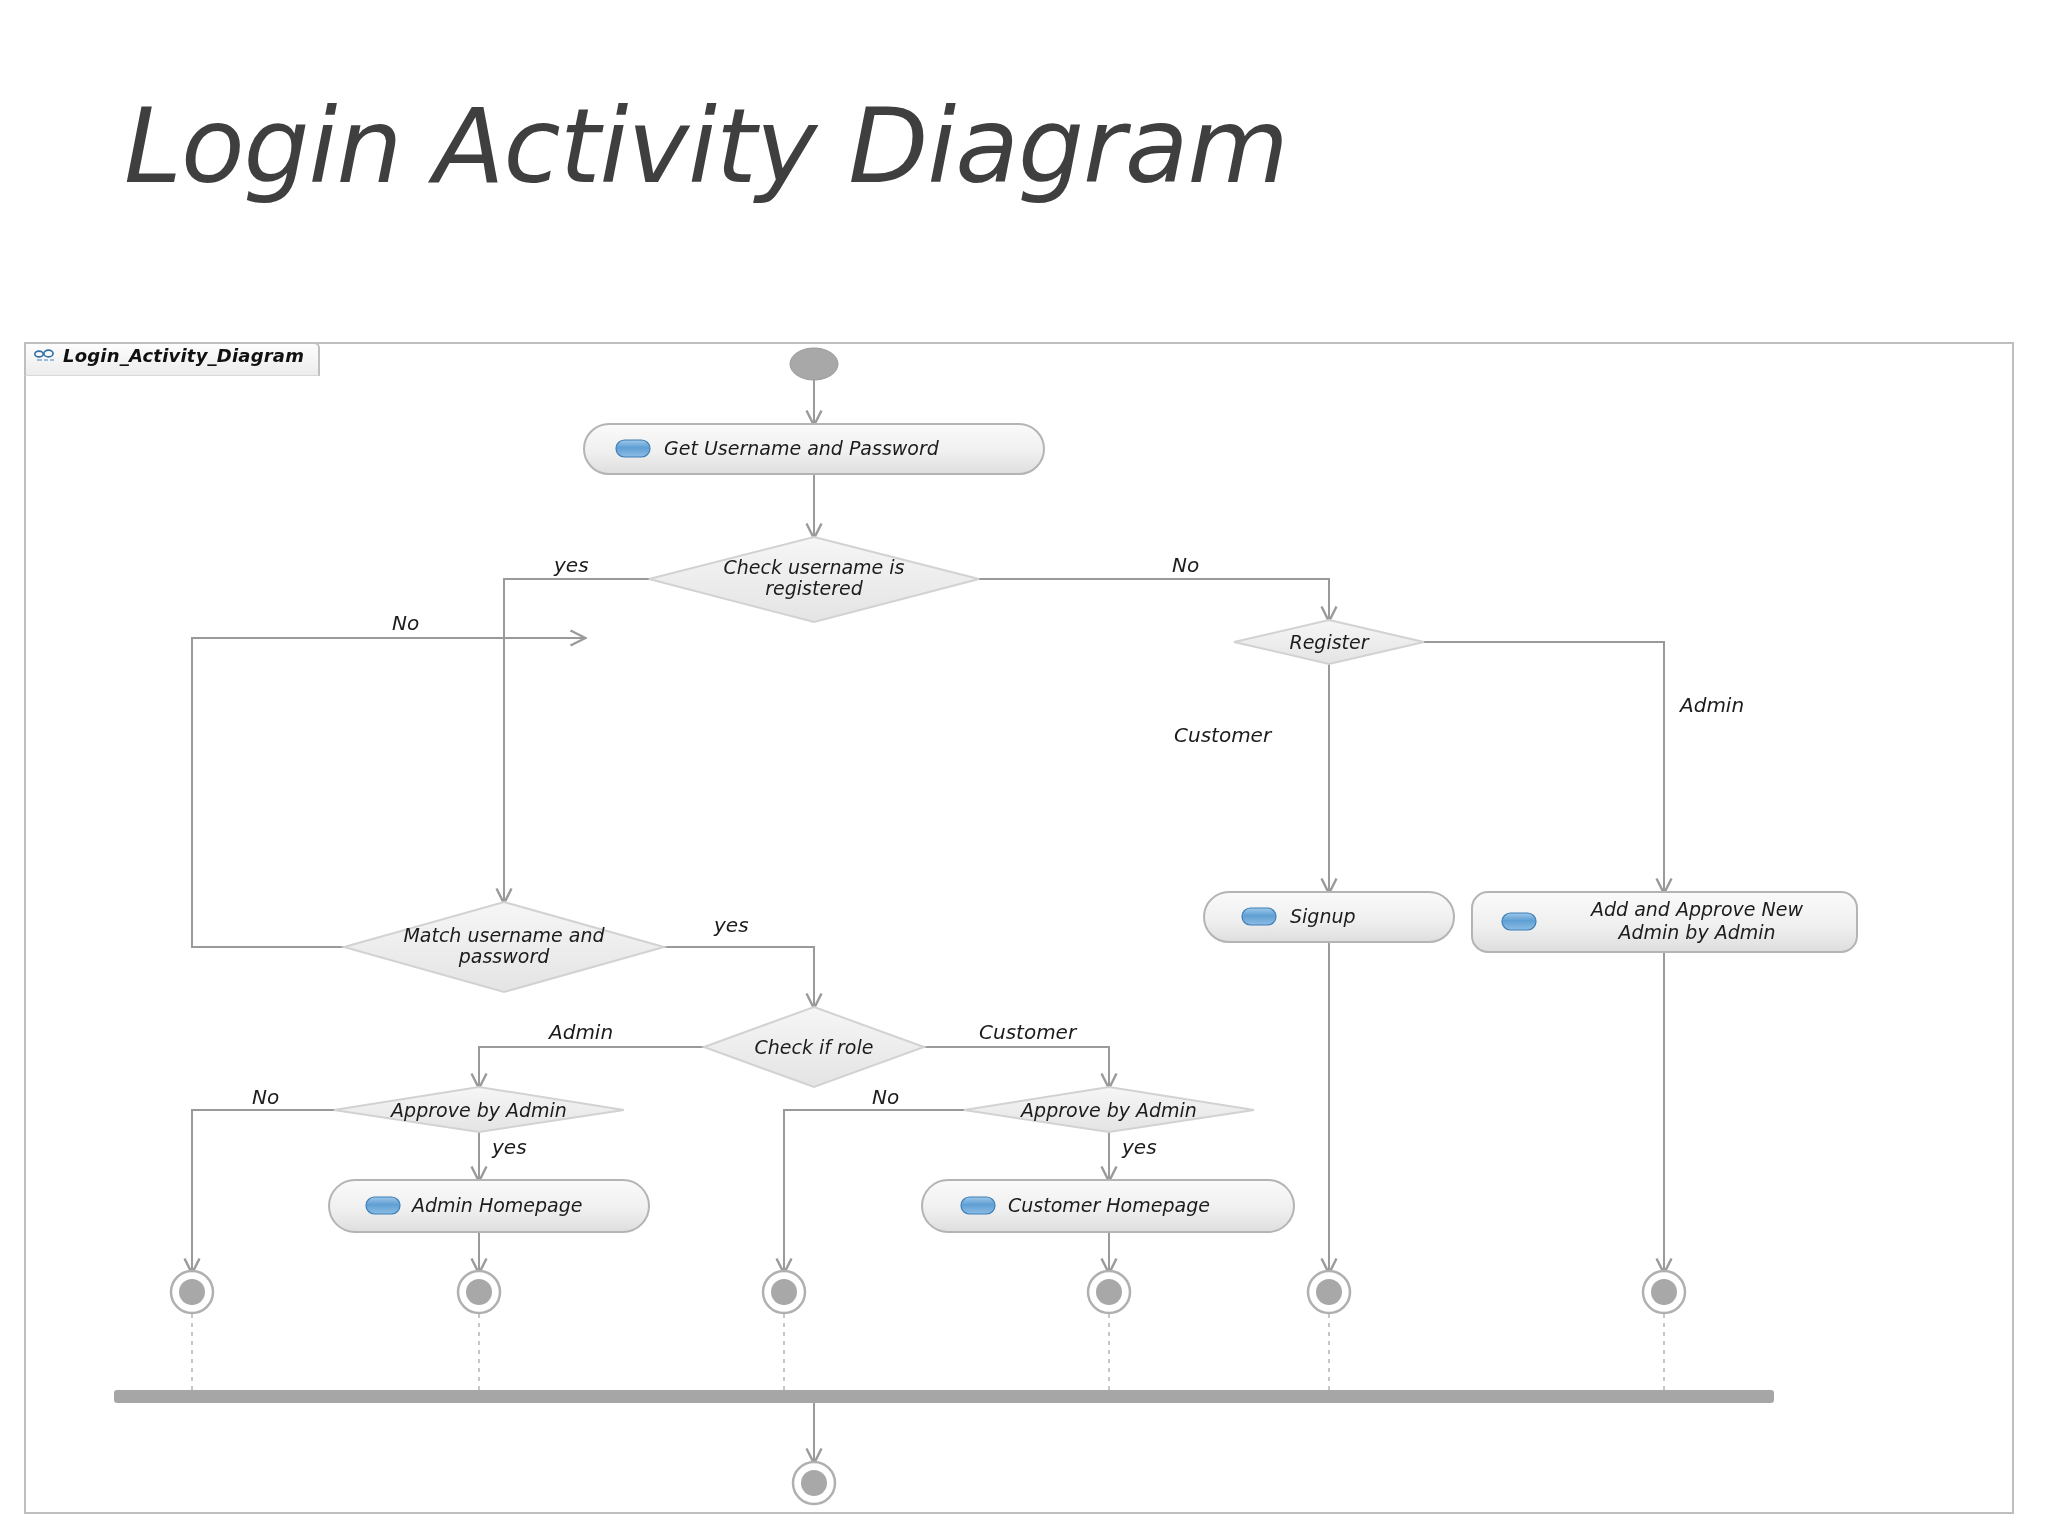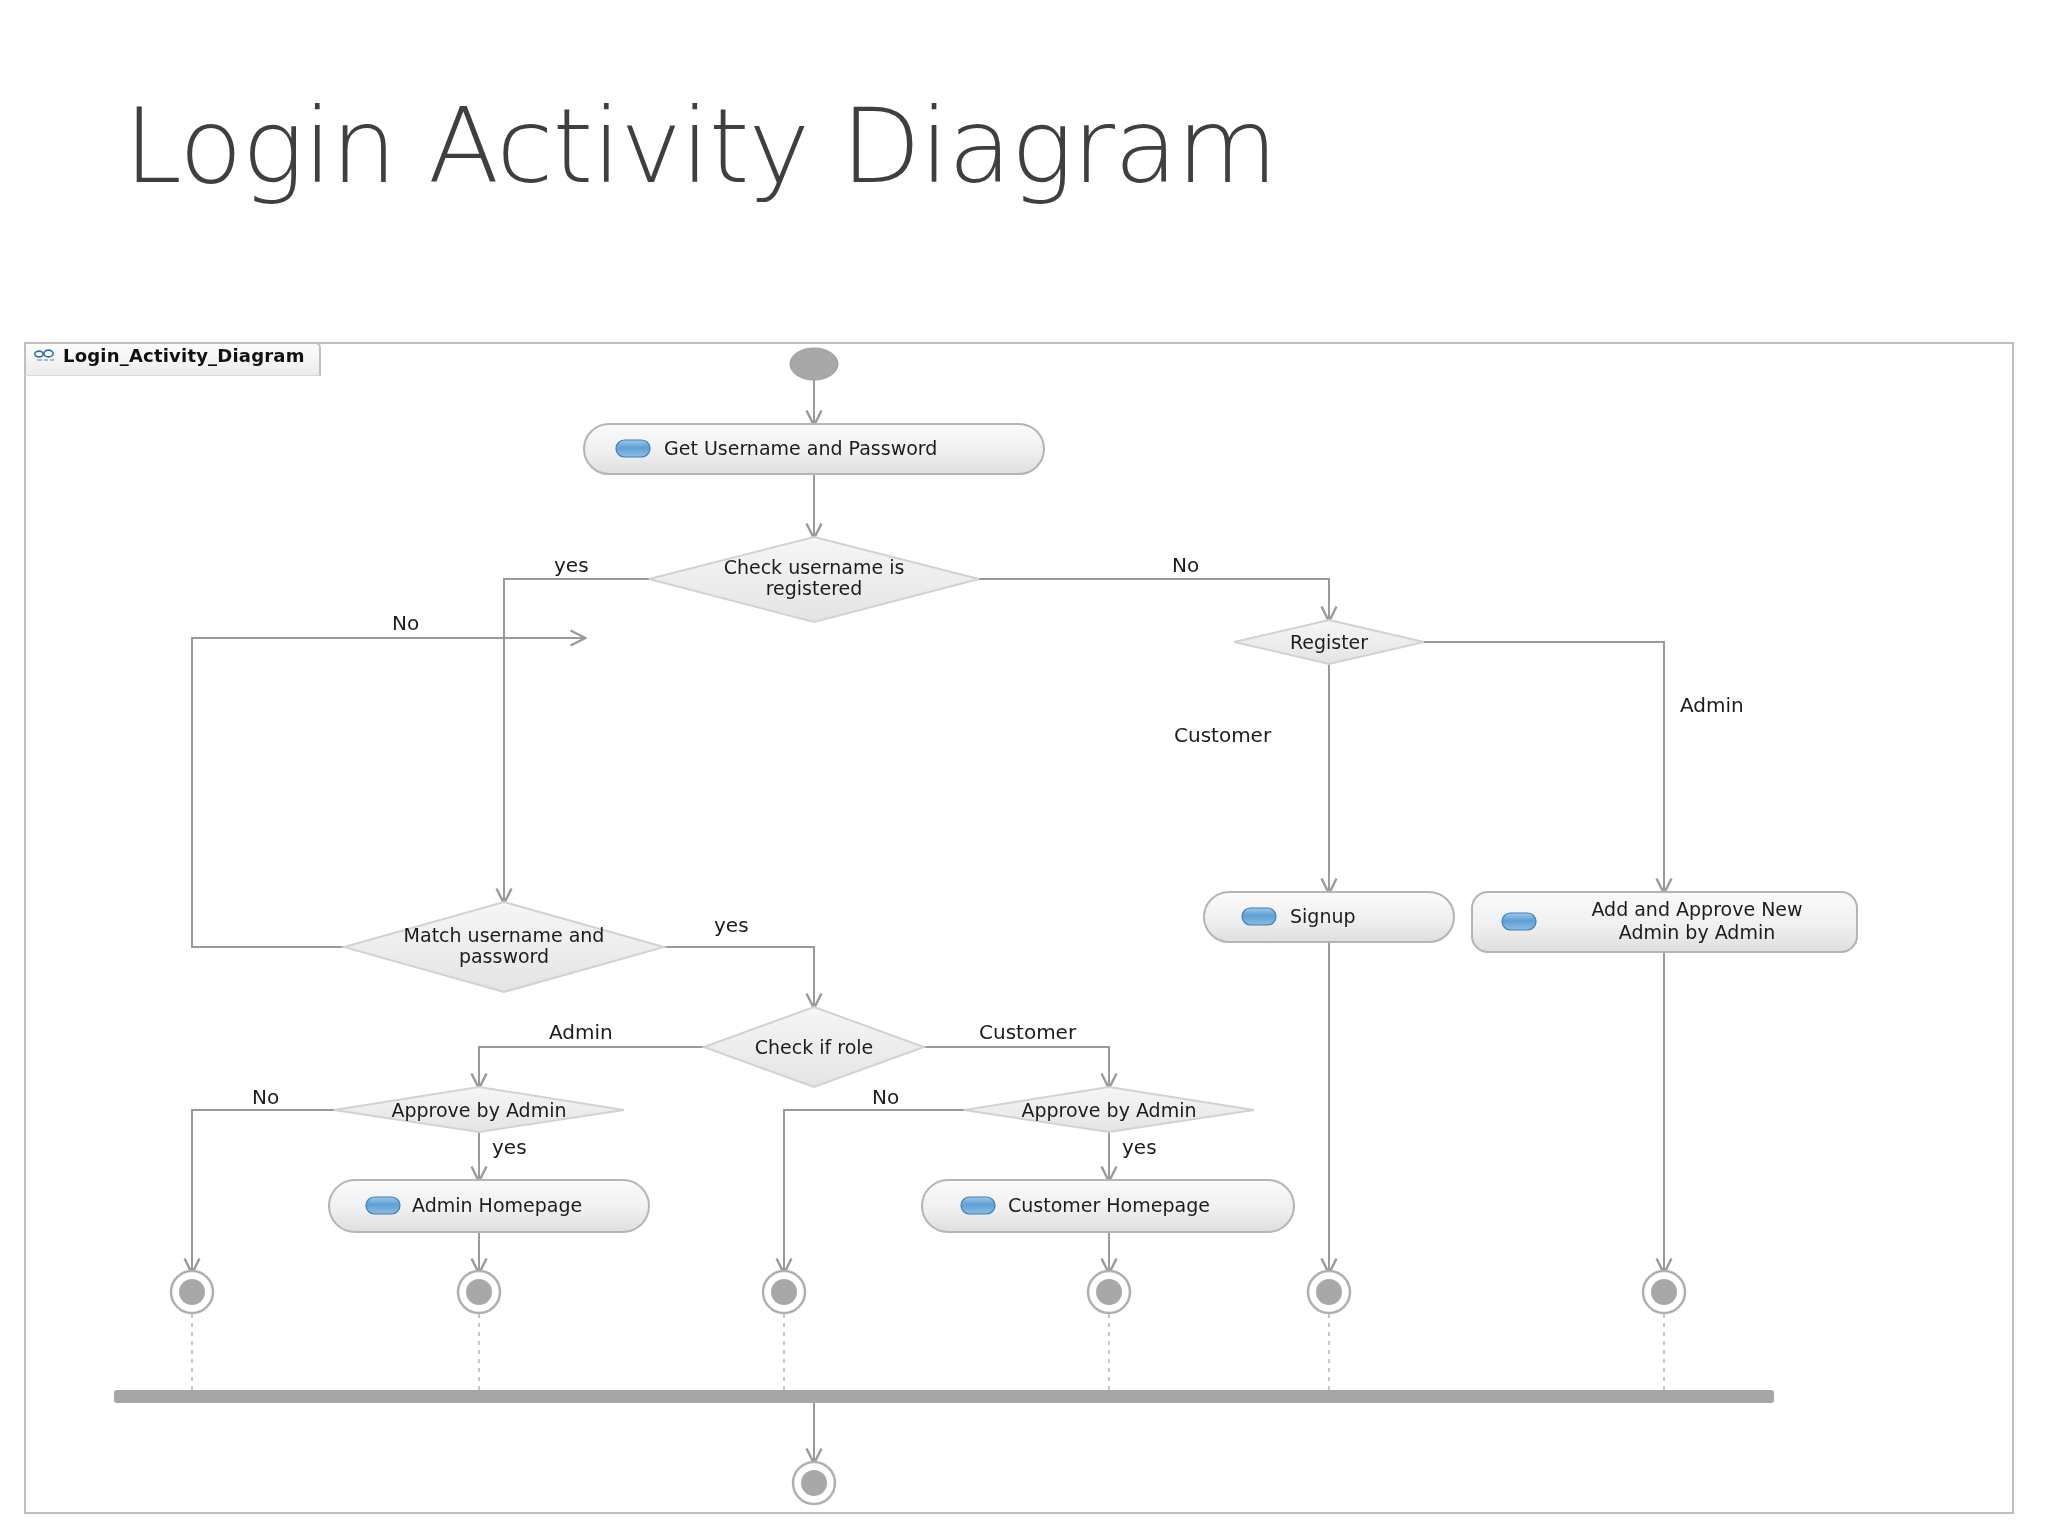--- a/index.html
+++ b/index.html
@@ -2,21 +2,21 @@
 <html><head>
 <meta charset="utf-8">
 <style>
   html,body{margin:0;padding:0;}
   body{
     width:2048px;height:1536px;
     background:#ffffff;
     font-family:"Liberation Sans", sans-serif;
     overflow:hidden;
   }
-  #page{position:relative;width:1980px;height:1536px;}
+  #page{position:relative;width:1980px;height:1536px;font-style:italic;}
 
   
   #slide-title{
     position:absolute;
     left:124px; top:92px;
     font-family:"DejaVu Sans", sans-serif;
     font-size:104px;
     font-weight:300;
     letter-spacing:-1px;
     color:#3f3f3f;

